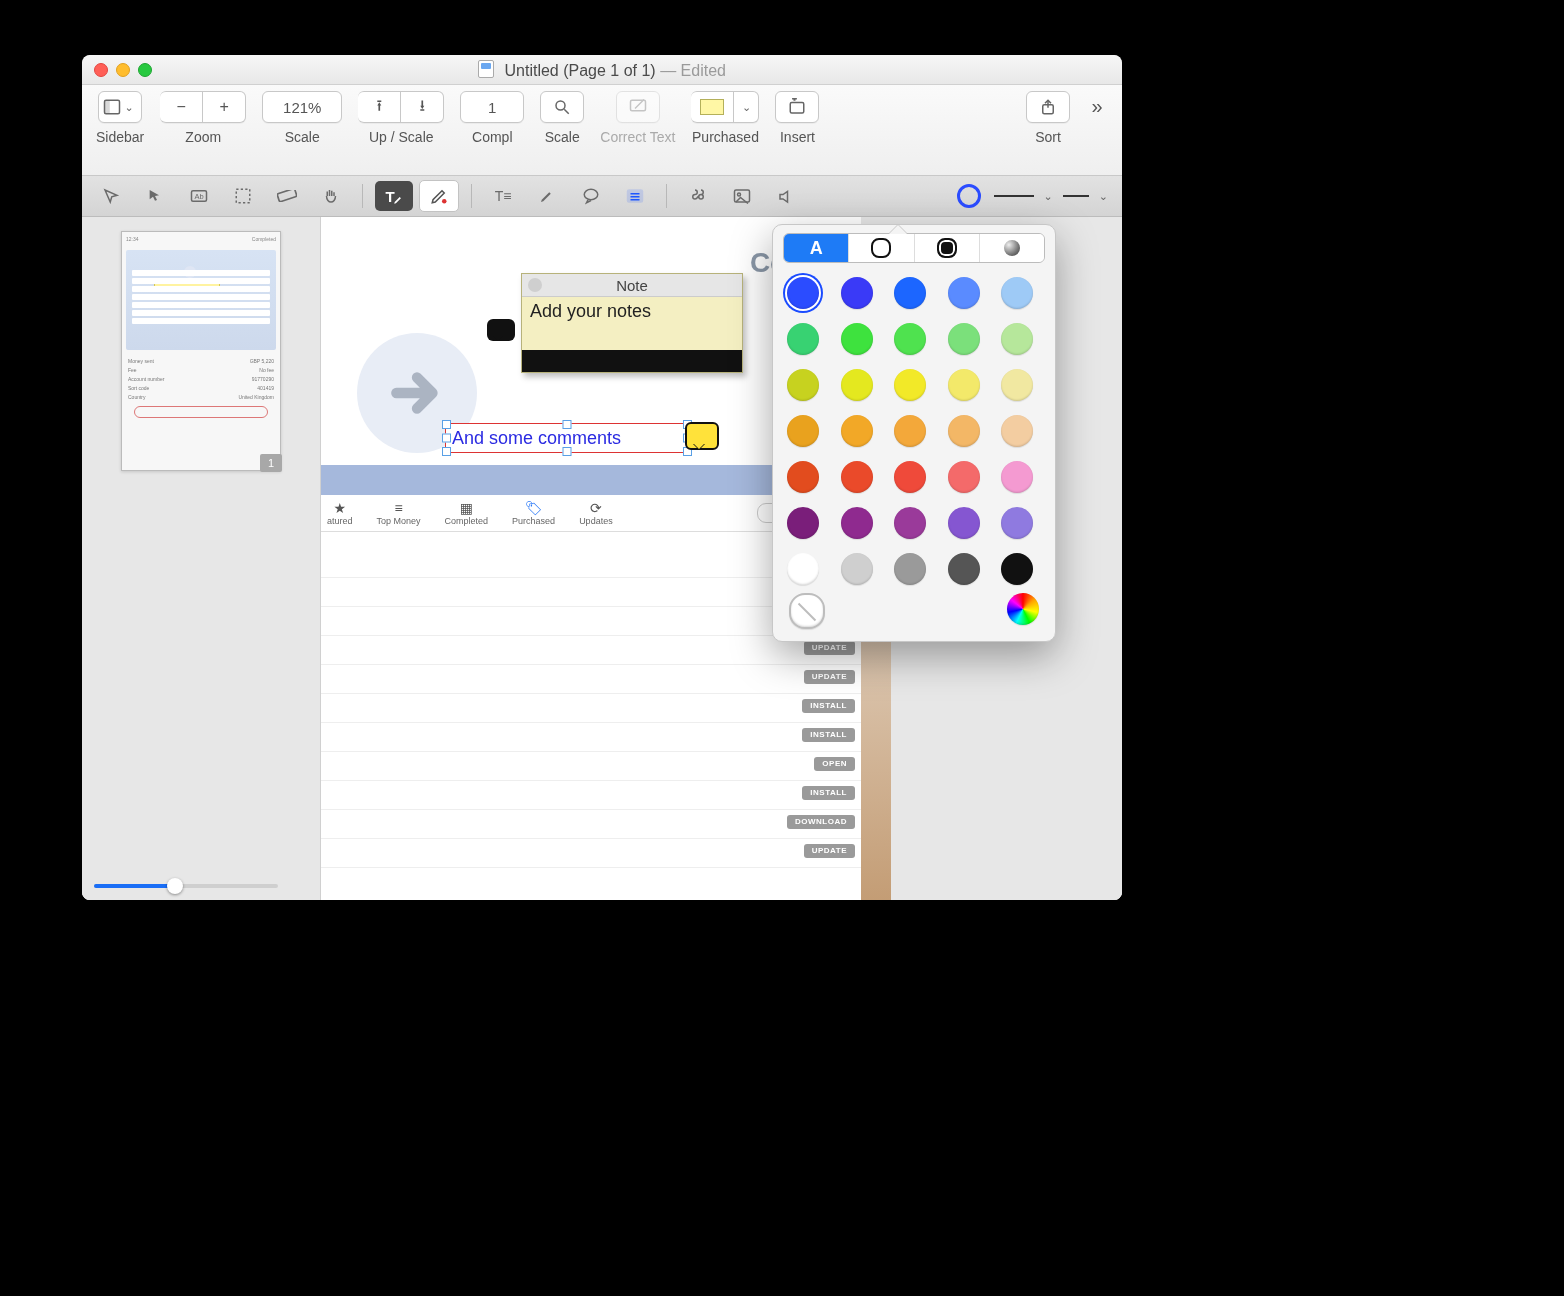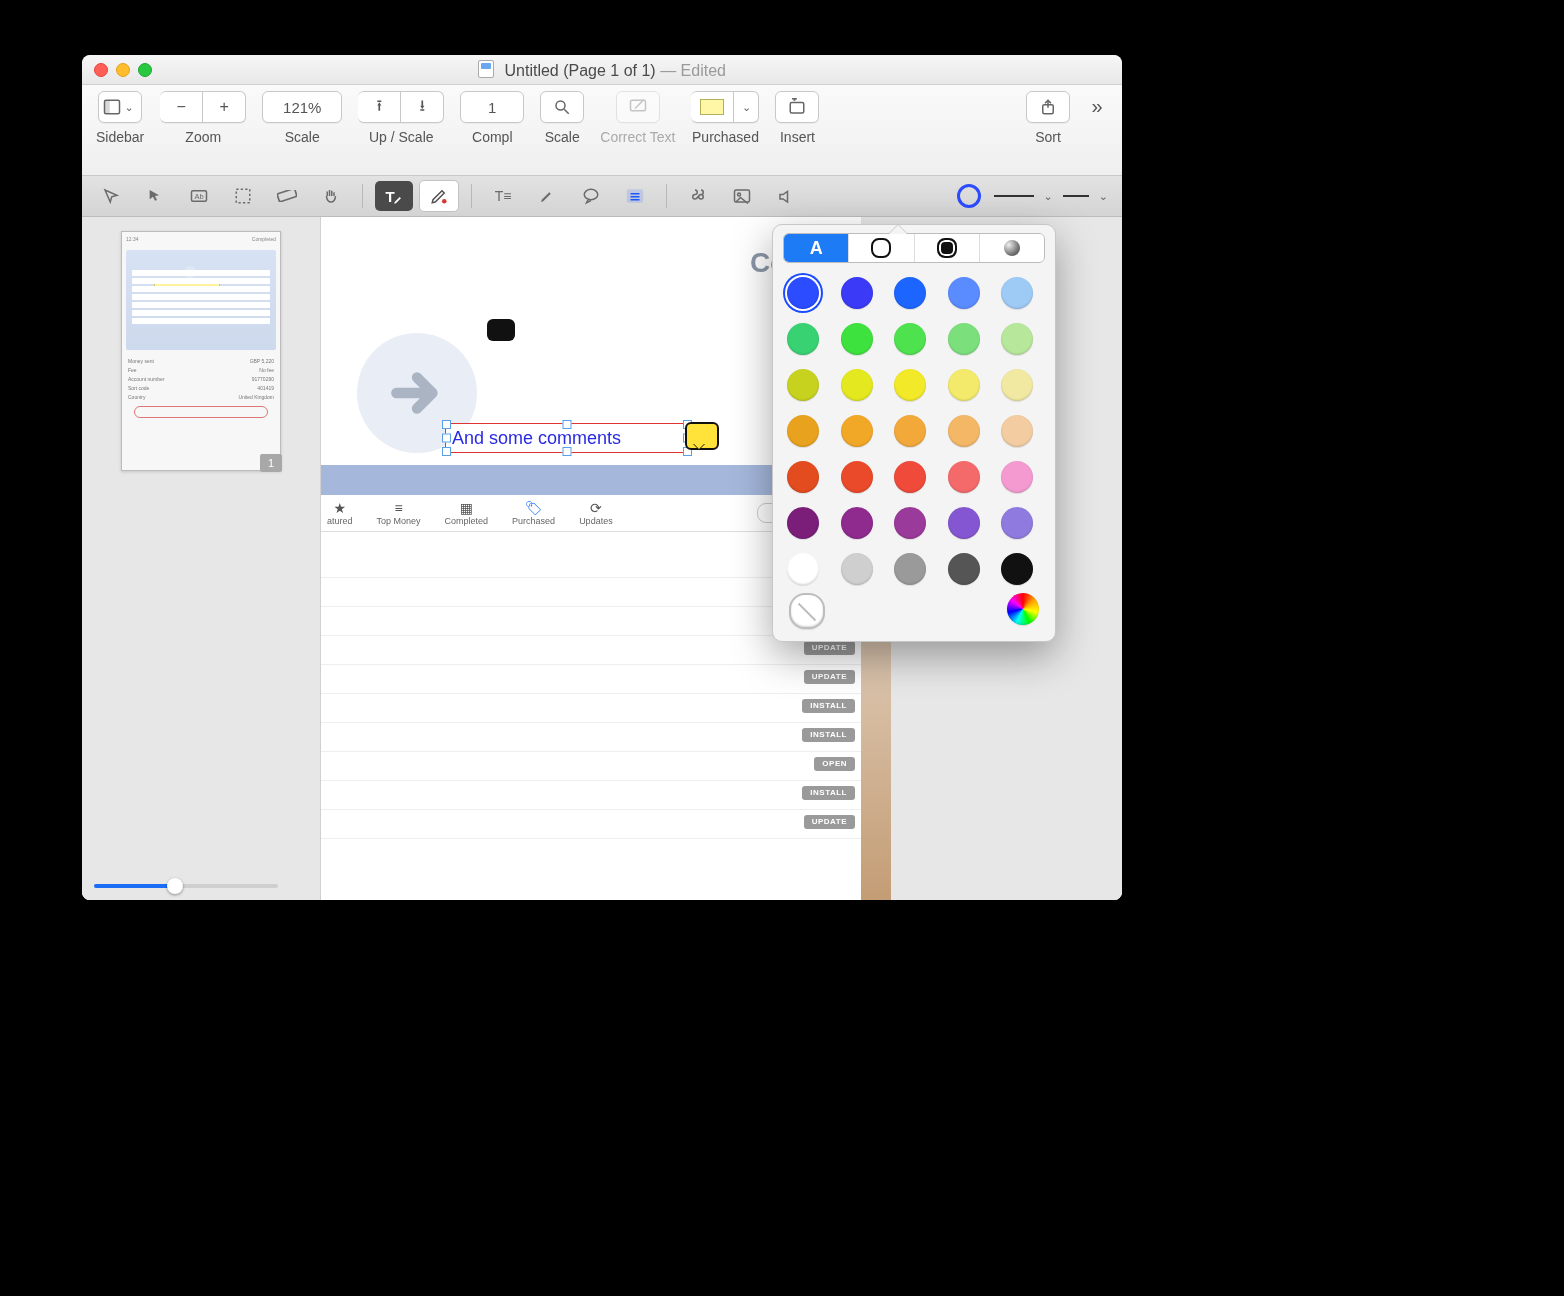--- a/index.html
+++ b/index.html
@@ -389,20 +389,28 @@
 
     <div class="docview">
       <div class="page">
         <div class="hdr">Compl</div>
         <div class="bigarrow">
           <svg viewBox="0 0 24 24">
                 <path d="M4 12h12M12 6l6 6-6 6" fill="none" stroke="#7a8699" stroke-width="4" stroke-linecap="round" stroke-linejoin="round"></path>
               </svg>
         </div>
         <div class="bubble"></div>
+        <div class="note">
+          <div class="nhdr">
+                <span class="ndot"></span>
+                <span>Note</span>
+              </div>
+          <div class="nbody">Add your notes</div>
+          <div class="nfoot"></div>
+        </div>
         <div class="cmt">
           <span>And some comments</span>
           <span class="handle h1"></span>
               <span class="handle h2"></span>
           <span class="handle h3"></span>
               <span class="handle h4"></span>
           <span class="handle h5"></span>
               <span class="handle h6"></span>
           <span class="handle h7"></span>
               <span class="handle h8"></span>
@@ -455,20 +463,23 @@
                 <div class="pill">INSTALL</div>
               </div>
               <div class="prow">
                 <div class="pill">INSTALL</div>
               </div>
               <div class="prow">
                 <div class="pill">OPEN</div>
               </div>
               <div class="prow">
                 <div class="pill">INSTALL</div>
+              </div>
+              <div class="prow">
+                <div class="pill">DOWNLOAD</div>
               </div>
               <div class="prow">
                 <div class="pill">UPDATE</div>
               </div>
             </div>
       </div>
       <div class="photocol"></div>
     </div>
   </div>
 </div>

